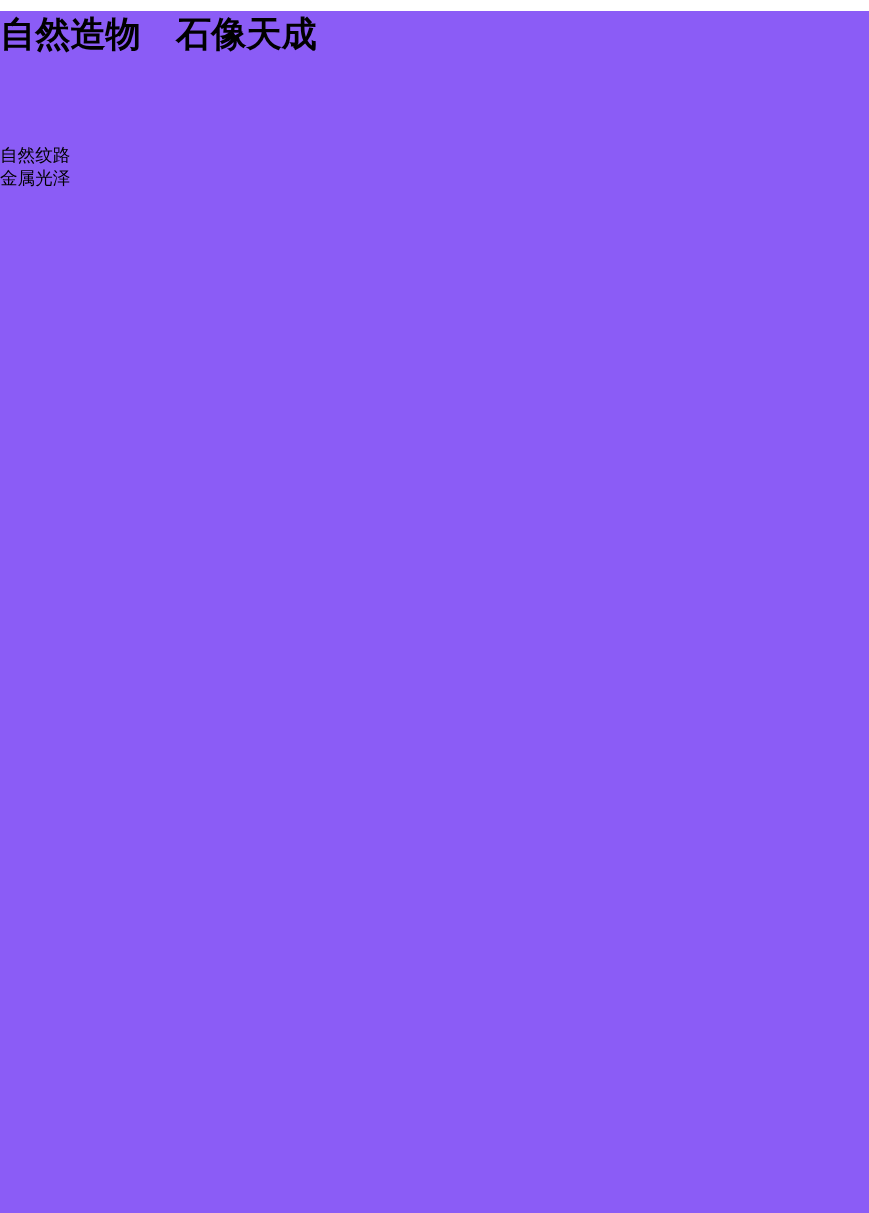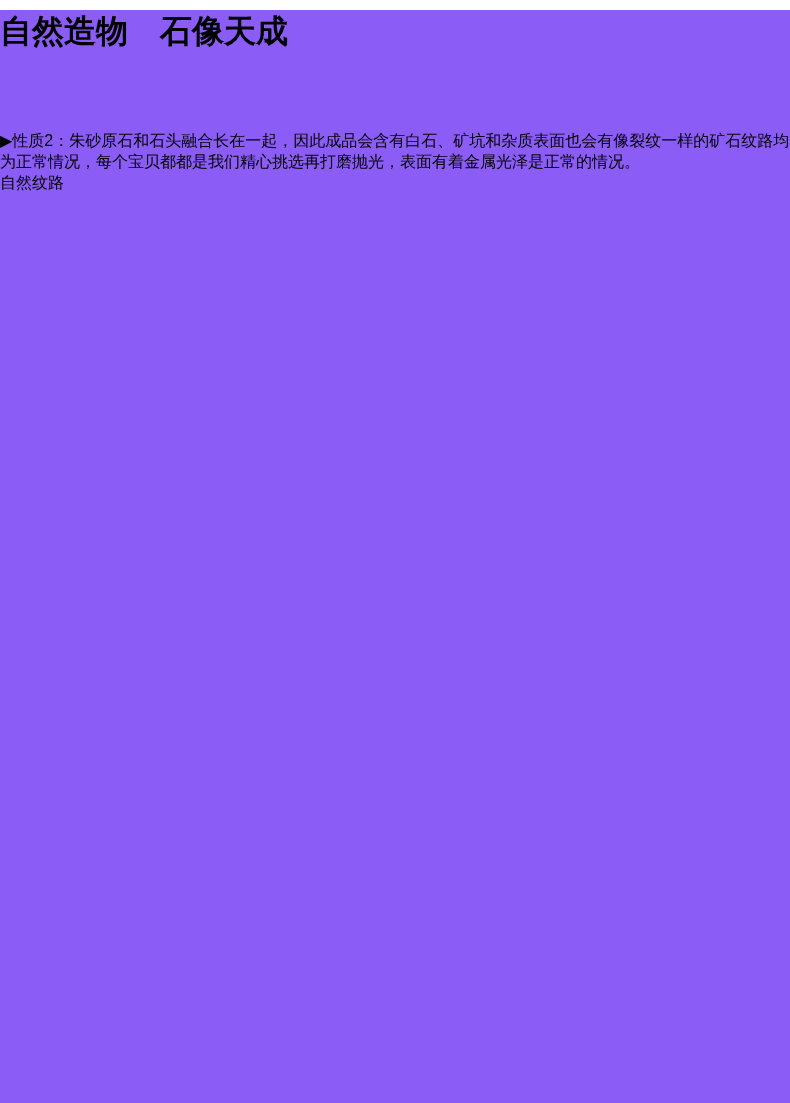--- a/index.html
+++ b/index.html
@@ -158,32 +158,32 @@
 
   <div class="top-strip"></div>
 
   <header class="banner">
     <h1 class="banner-title">自然造物　石像天成</h1>
   </header>
 
   <main class="content">
 
 
-    <p class="property">
-      <span class="tri">▶</span><span class="prop-label">性质2：</span><span class="prop-text">朱砂原石和石头融合长在一起，因此成品会含有白石、矿坑和杂质表面也会有像裂纹一样的矿石纹路均为正常情况，每个宝贝都都是我们精心挑选再打磨抛光，表面有着金属光泽是正常的情况。</span>
-    </p>
 
     <div class="gallery">
 
 
 
       <figure class="photo photo-3">
         <span class="photo-label">自然纹路</span>
       </figure>
 
+      <figure class="photo photo-4">
+        <span class="photo-label">金属光泽</span>
+      </figure>
 
     </div>
 
   </main>
 
   <div class="bottom-strip"></div>
 
 </div>
 
 </body></html>

